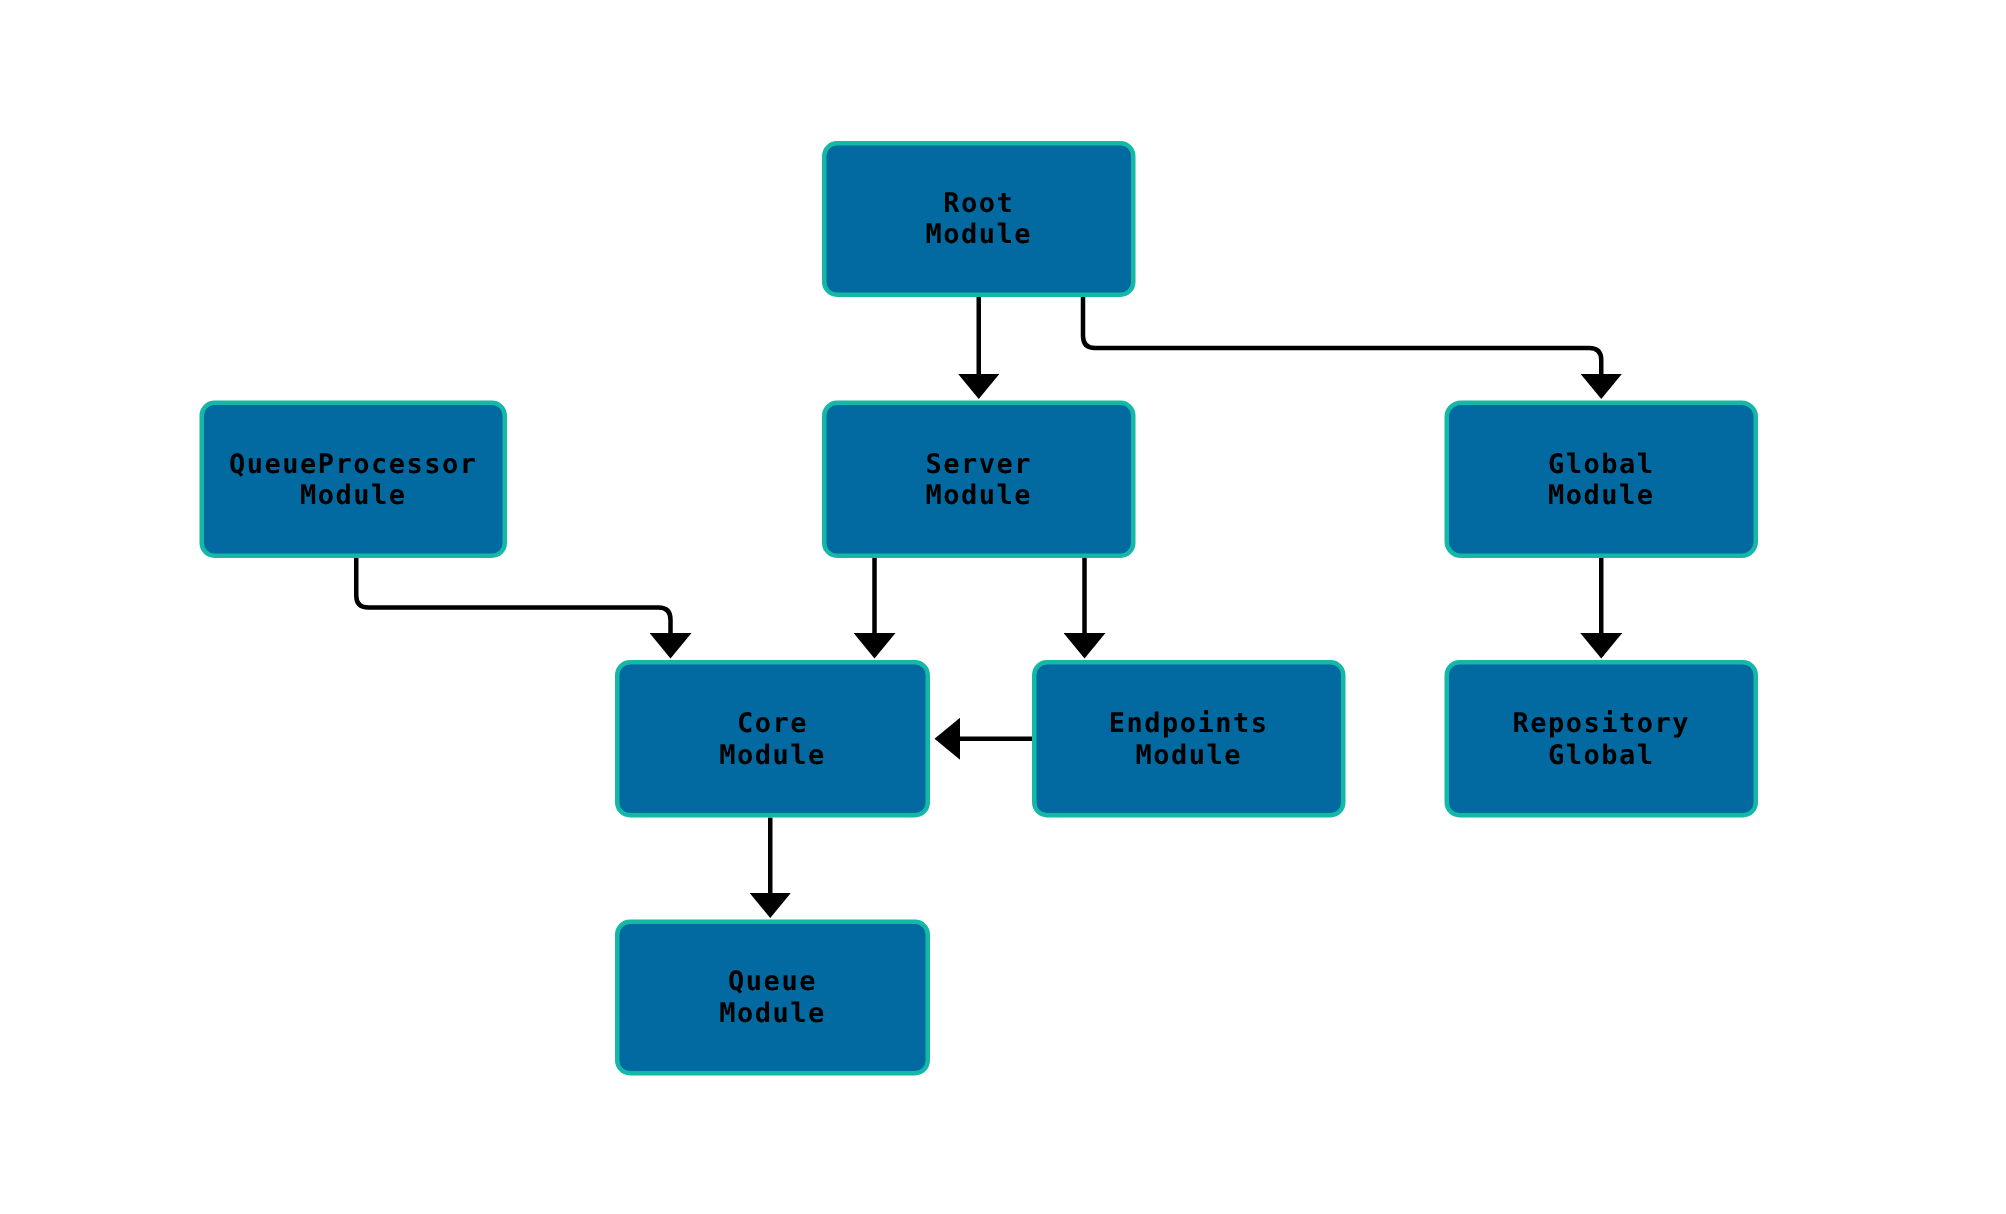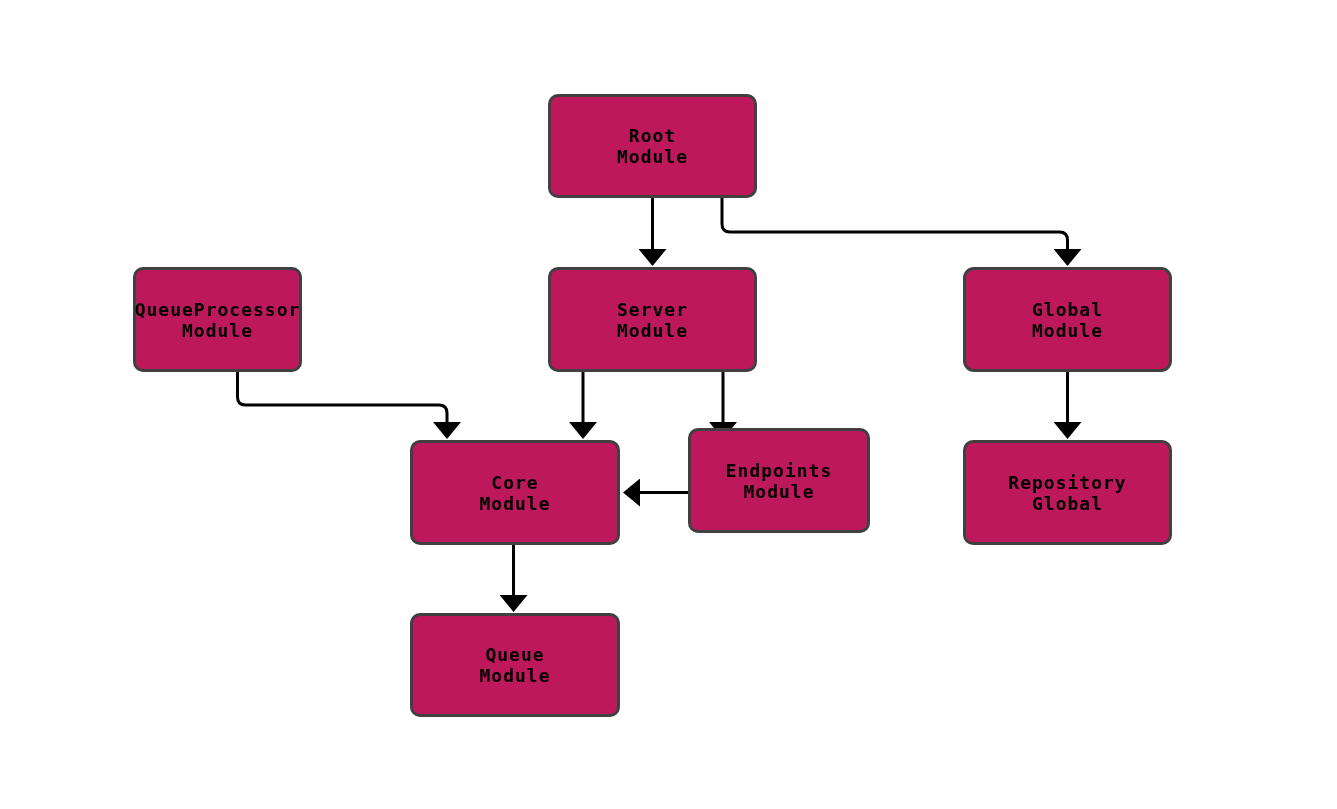--- a/index.html
+++ b/index.html
@@ -21,43 +21,43 @@
     top: 0;
   }
   .edge {
     fill: none;
     stroke: #000000;
     stroke-width: 3;
   }
   .node {
     position: absolute;
     box-sizing: border-box;
-    background: #be185d;
-    border: 3px solid #404040;
+    background: #0369a1;
+    border: 3px solid #14b8a6;
     border-radius: 10px;
     display: flex;
     align-items: center;
     justify-content: center;
   }
   .node-label {
     white-space: pre-line;
     text-align: center;
     font-weight: bold;
     font-size: 18px;
     line-height: 21px;
     letter-spacing: 1px;
     color: #000000;
   }
   
   .node-root          { left: 548px; top:  94px; width: 209px; height: 104px; }
-  .node-queueprocessor{ left: 133px; top: 267px; width: 169px; height: 105px; justify-content: center; }
+  .node-queueprocessor{ left: 133px; top: 267px; width: 205px; height: 105px; justify-content: center; }
   .node-server        { left: 548px; top: 267px; width: 209px; height: 105px; }
   .node-global        { left: 963px; top: 267px; width: 209px; height: 105px; border-radius: 11px; }
   .node-core          { left: 410px; top: 440px; width: 210px; height: 105px; }
-  .node-endpoints     { left: 688px; top: 428px; width: 182px; height: 105px; }
+  .node-endpoints     { left: 688px; top: 440px; width: 209px; height: 105px; }
   .node-repository    { left: 963px; top: 440px; width: 209px; height: 105px; }
   .node-queue         { left: 410px; top: 613px; width: 210px; height: 104px; align-items: center; }
 </style>
 </head>
 <body>
 
 <div class="canvas">
 
   <svg class="edges" width="1337" height="809" viewBox="0 0 1337 809" xmlns="http://www.w3.org/2000/svg">
     <defs>

